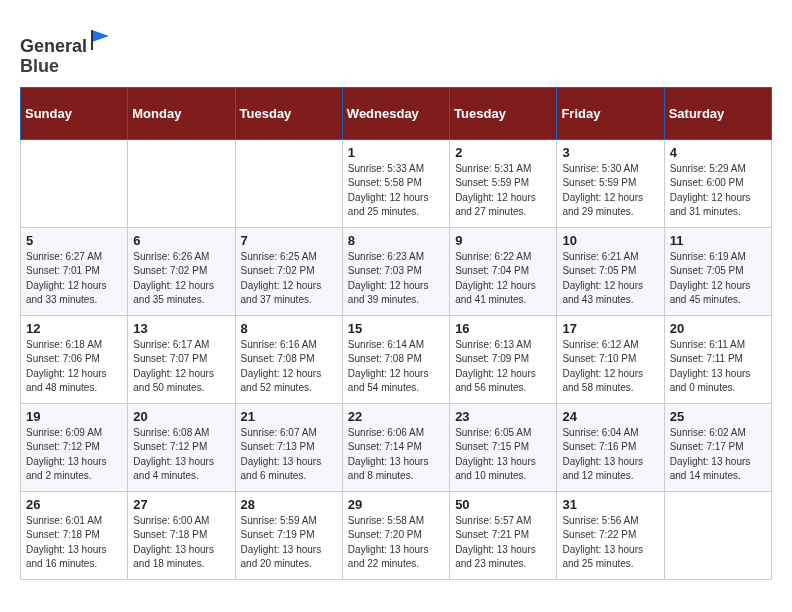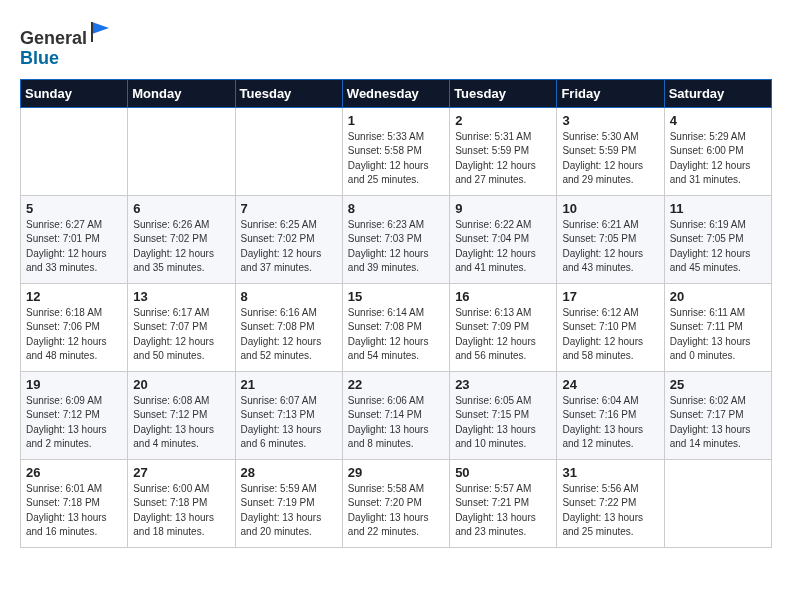--- a/index.html
+++ b/index.html
@@ -12,28 +12,29 @@
     }
     .header {
       display: flex;
       justify-content: space-between;
       align-items: flex-start;
       margin-bottom: 10px;
     }
     .logo {
       display: flex;
       align-items: center;
+      margin-top: 8px;
     }
     .logo-text {
       font-size: 18px;
       font-weight: bold;
       line-height: 1.1;
     }
     .logo-general { color: #333; }
-    .logo-blue { color: #0369a1; }
+    .logo-blue { color: #404040; }
     .logo-icon {
       width: 24px;
       height: 24px;
       margin-left: 2px;
     }
     .title-block {
       text-align: right;
     }
     .month-title {
       font-size: 32px;
@@ -43,24 +44,24 @@
     .subtitle {
       font-size: 15px;
       color: #444;
     }
     .calendar {
       width: 100%;
       border-collapse: collapse;
       border: 1px solid #ccc;
     }
     .calendar th {
-      background-color: #0f172a;
+      background-color: #7f1d1d;
       color: #fff;
       font-size: 13px;
-      padding: 6px 4px;
+      padding: 18px 4px;
       text-align: left;
       border: 1px solid #1565c0;
       font-weight: bold;
     }
     .calendar td {
       vertical-align: top;
       border: 1px solid #ccc;
       padding: 5px 5px;
       width: calc(100% / 7);
       height: 88px;

